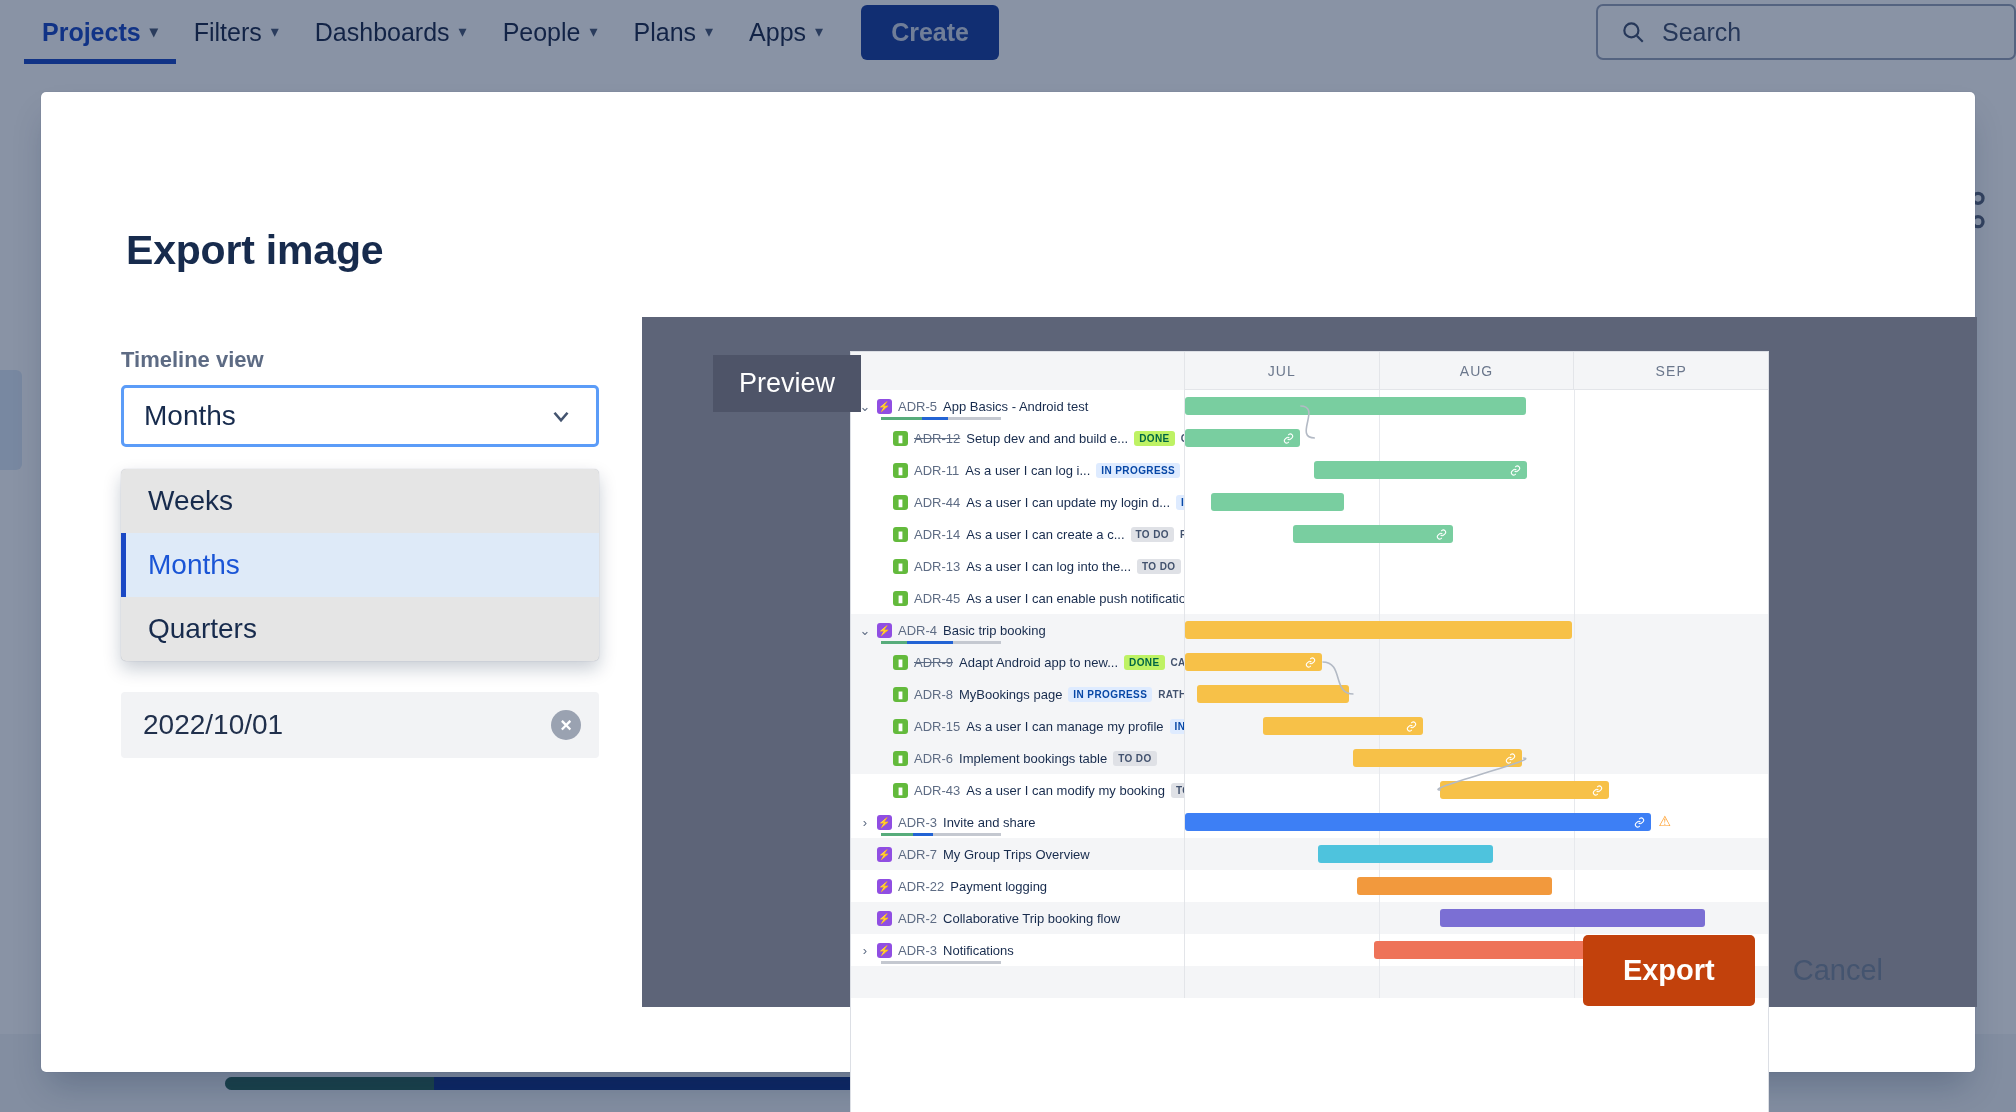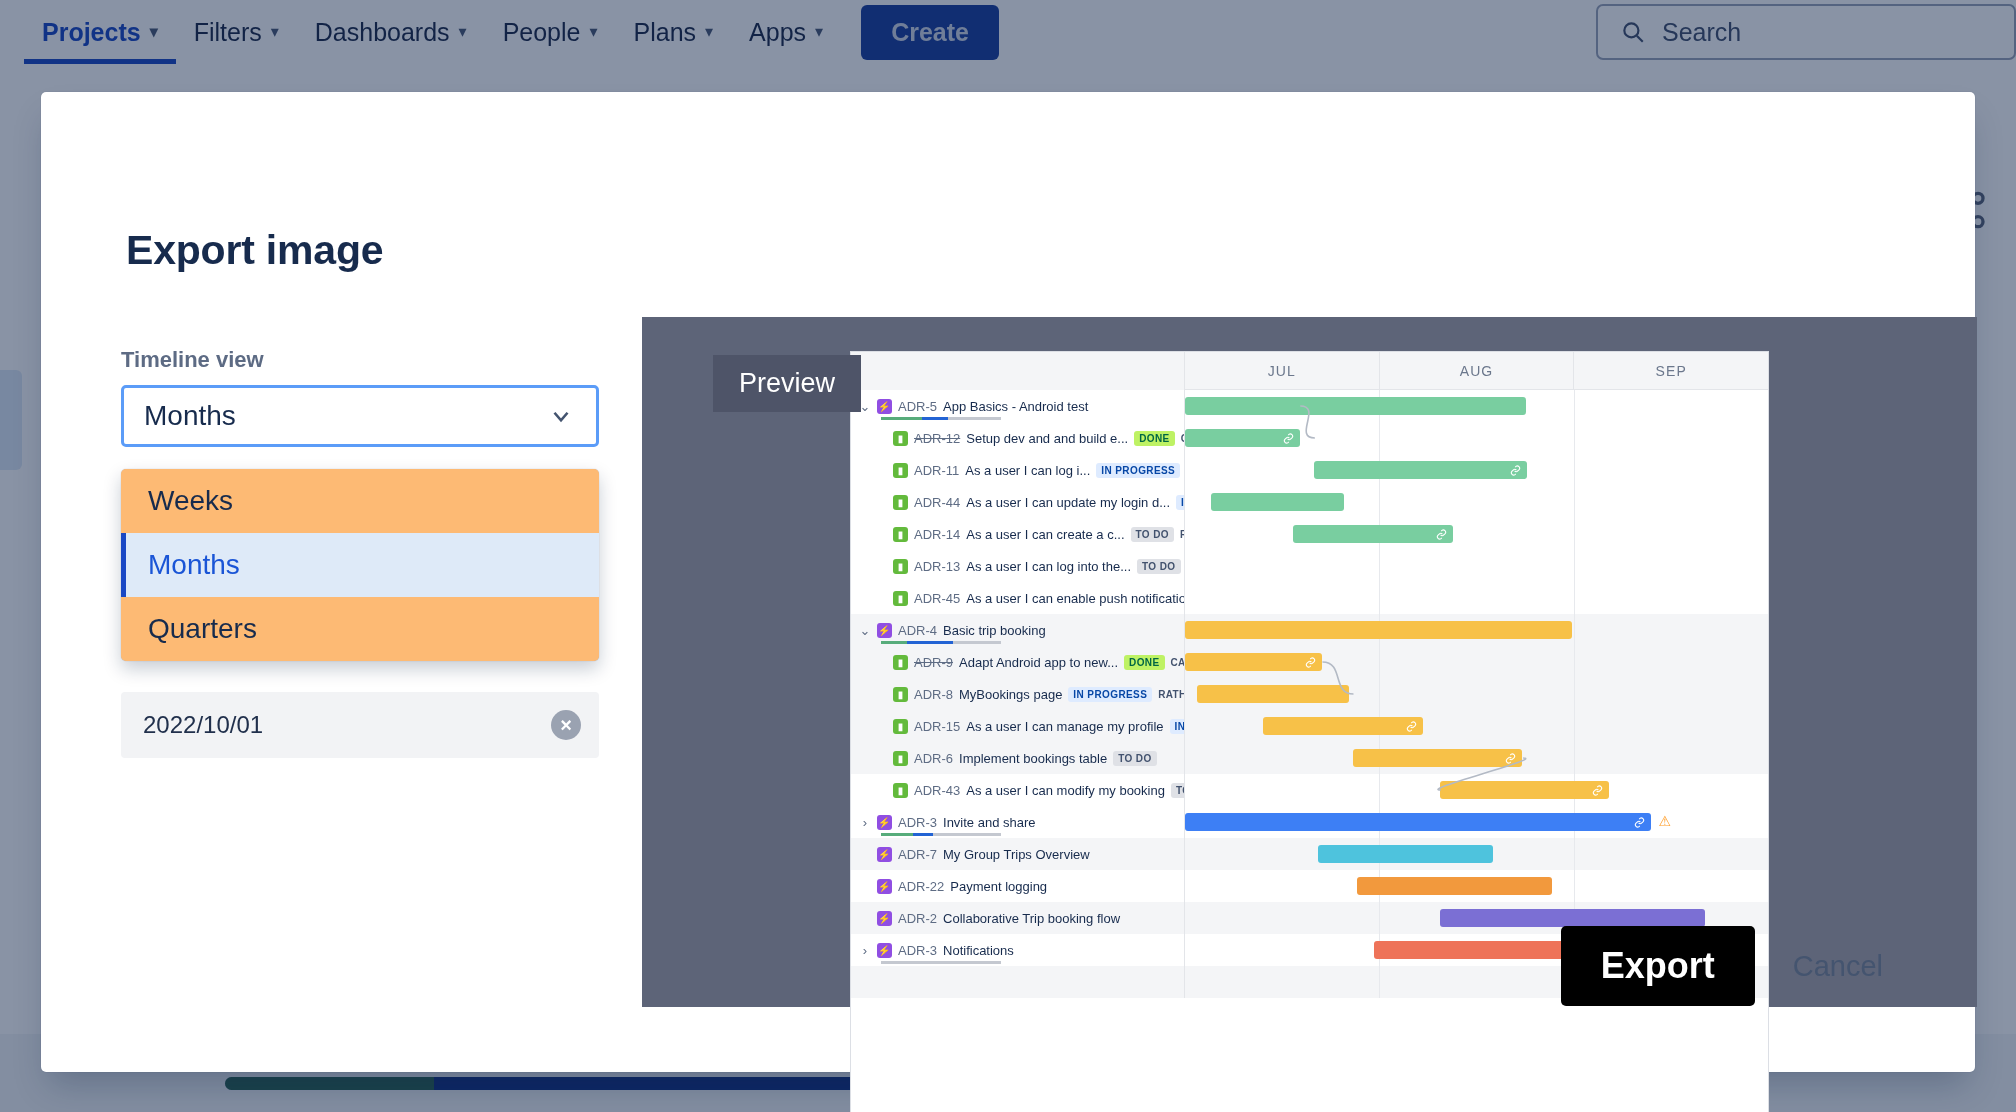--- a/index.html
+++ b/index.html
@@ -83,37 +83,37 @@
     border: 3px solid #5b9cf8; border-radius: 5px; background: #fff;
     display: flex; align-items: center; padding: 0 20px;
   }
   .select-value { font-size: 28px; color: #172b4d; }
   .select-chevron {
     position: absolute; right: 22px; top: 50%; transform: translateY(-50%);
     color: #44546f;
   }
   .dropdown {
     position: absolute; left: 80px; top: 377px; width: 478px;
-    background: #fdba74; border-radius: 5px;
+    background: #e5e5e5; border-radius: 5px;
     box-shadow: 0 0 1px rgba(9,30,66,0.31), 0 8px 18px rgba(9,30,66,0.22);
     overflow: hidden; z-index: 5;
   }
   .dd-opt {
     height: 64px; display: flex; align-items: center; padding-left: 22px;
     font-size: 28px; color: #172b4d; border-left: 5px solid transparent;
   }
   .dd-opt.selected {
     background: #deeaf8; color: #1a55d6; border-left-color: #1a48c4;
   }
   .date-field {
     position: absolute; left: 80px; top: 600px; width: 478px; height: 66px;
     background: #f2f3f5; border-radius: 4px;
     display: flex; align-items: center; padding: 0 18px 0 22px;
   }
-  .date-value { font-size: 24px; color: #21304c; flex: 1; }
+  .date-value { font-size: 28px; color: #21304c; flex: 1; }
   .clear-btn {
     width: 30px; height: 30px; border-radius: 50%; background: #9aa2b1;
     color: #fff; display: flex; align-items: center; justify-content: center;
     font-size: 20px; line-height: 1; font-weight: 700;
   }
 
   
   .preview-panel {
     position: absolute; left: 601px; top: 225px;
     width: 1335px; height: 690px; background: #5d6478;
@@ -189,21 +189,21 @@
     position: absolute; top: 8px; font-size: 14px; color: #ff991f; line-height: 1;
   }
   .dep-svg { position: absolute; inset: 0; pointer-events: none; z-index: 2; }
 
   
   .modal-footer {
     position: absolute; right: 66px; bottom: 66px;
     display: flex; align-items: center; gap: 12px;
   }
   .btn-export {
-    background: #000000; color: #fff; font-size: 36px; font-weight: 600;
+    background: #c2410c; color: #fff; font-size: 29px; font-weight: 600;
     border: none; border-radius: 5px; padding: 19px 40px;
   }
   .btn-cancel {
     background: transparent; color: #44546f; font-size: 29px;
     border: none; padding: 19px 26px;
   }
 </style>
 </head>
 <body>
 

